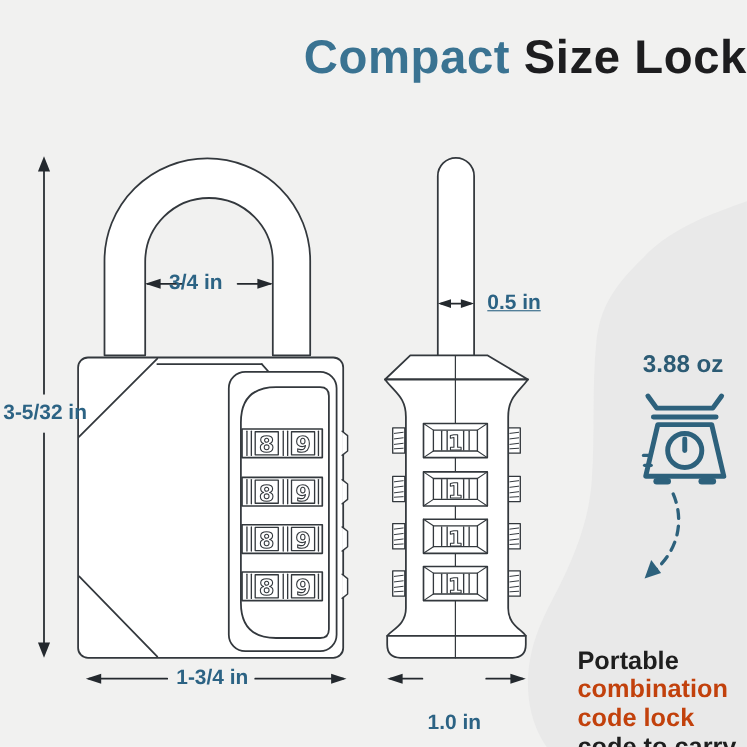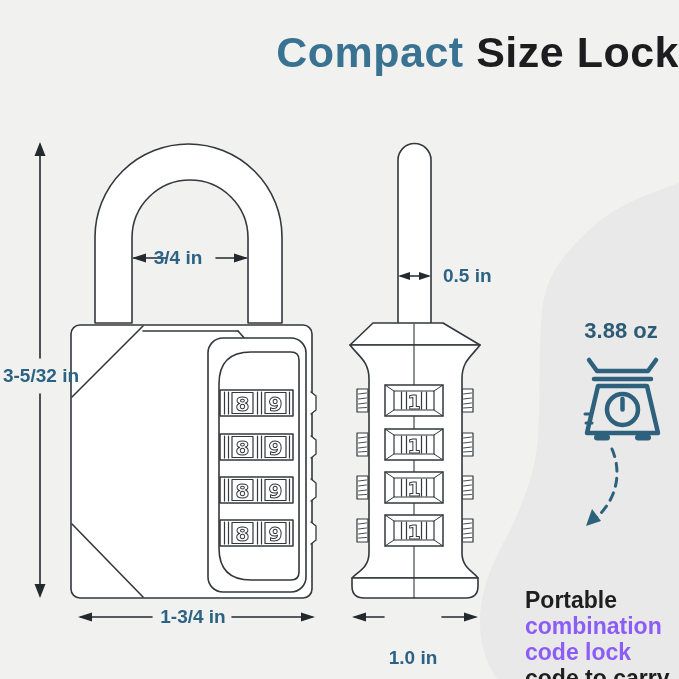--- a/index.html
+++ b/index.html
@@ -20,21 +20,21 @@
     transform:translate(-50%,-50%);
   }
   .dim-label.left-anchored{transform:translate(0,-50%);}
   .weight-label{
     left:621px;top:331px;transform:translate(-50%,-50%);
     font-size:22px;font-weight:700;color:#2C5B74;
   }
   .caption{
     left:525px;top:545px;font-size:23px;font-weight:700;line-height:26px;color:#1E1E1E;margin-top:42px;
   }
-  .caption .teal{color:#8b5cf6;}
+  .caption .teal{color:#c2410c;}
   svg text.dial-digit{
     font-family:"DejaVu Sans", sans-serif;font-weight:700;
     fill:#ffffff;stroke:#33383D;stroke-width:1;
   }
 </style>
 </head>
 <body>
 
 <div id="stage">
 
@@ -226,21 +226,21 @@
       <polygon points="586,526 601,521 592,509" fill="#2D617C"></polygon>
     </g>
   </svg>
 
   <div class="overlay title">
     <span class="hl">Compact</span><span> </span><span>Size Lock</span>
   </div>
 
   <div class="overlay dim-label" style="left:178px; top:258px;">3/4 in</div>
 
-  <div class="overlay dim-label left-anchored" style="left:443px; top:276px;">0.5 in</div>
+  <div class="overlay dim-label left-anchored" style="left:443px; top:276px;text-decoration:underline;">0.5 in</div>
 
   <div class="overlay dim-label" style="left:41px; top:376px;">3-5/32 in</div>
 
   <div class="overlay dim-label" style="left:193px; top:617px;">1-3/4 in</div>
 
   <div class="overlay dim-label" style="left:413px; top:617px;margin-top:41px;">1.0 in</div>
 
   <div class="overlay weight-label">3.88 oz</div>
 
   <div class="overlay caption">

